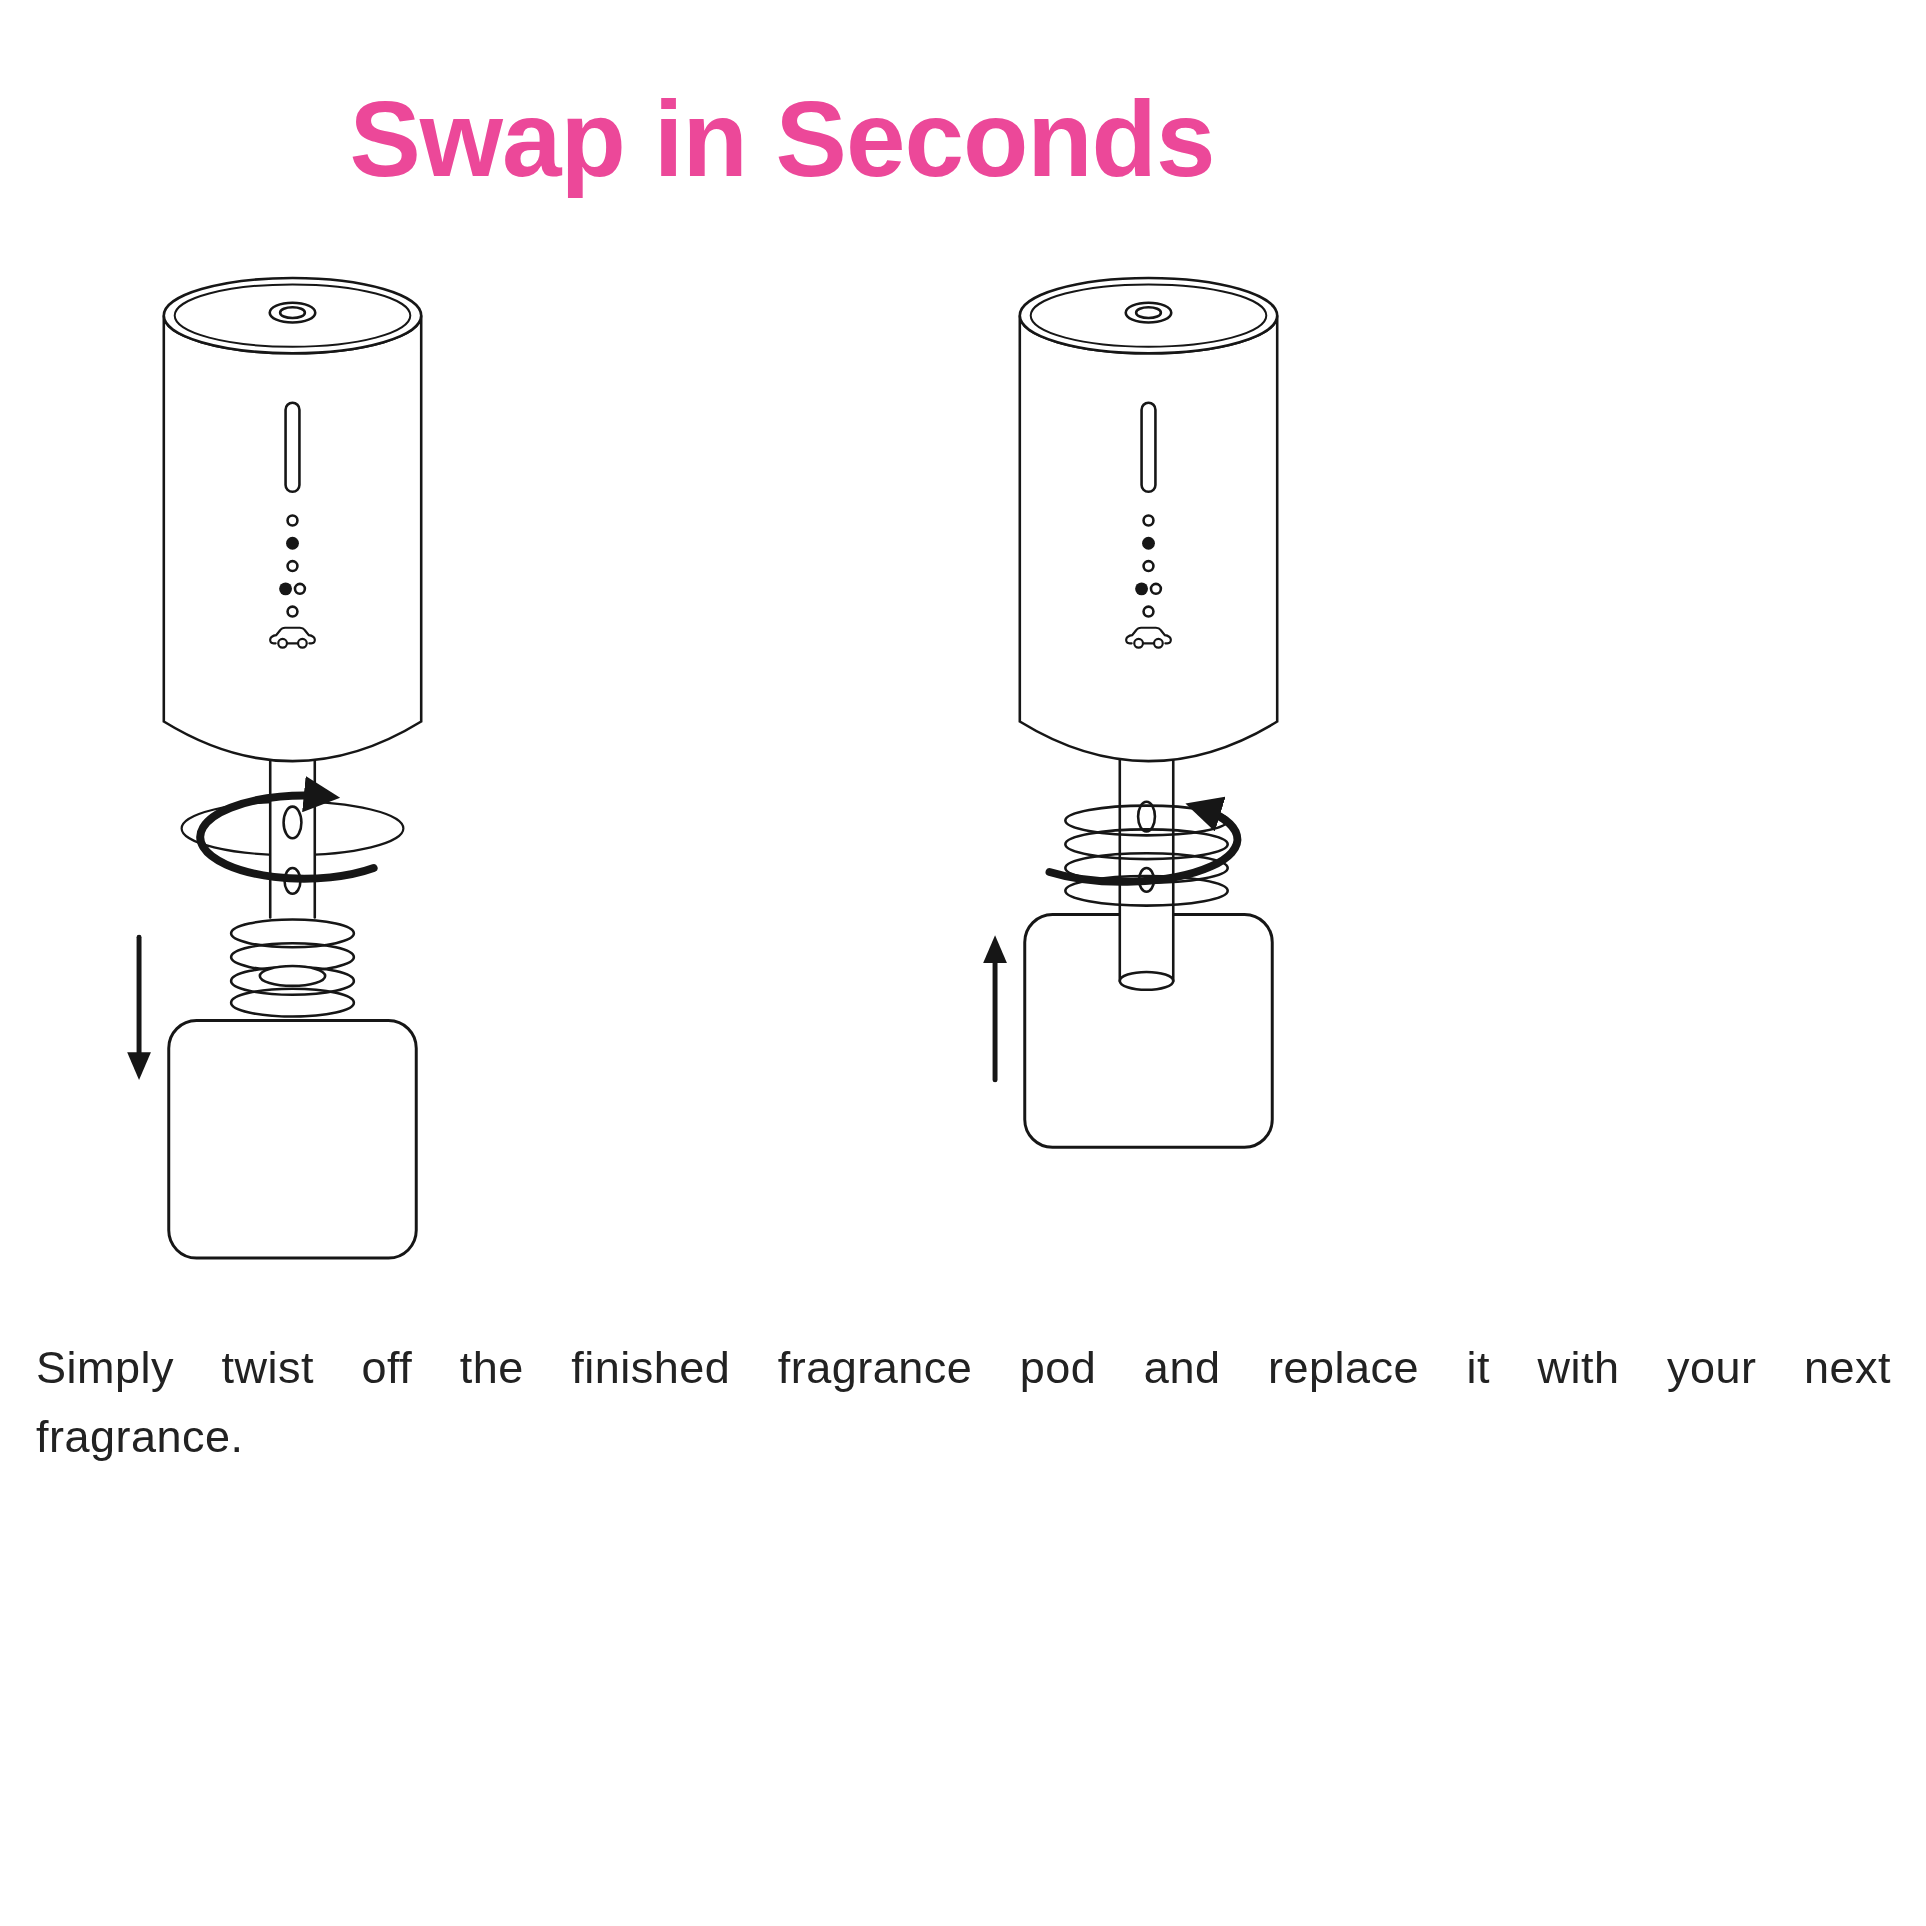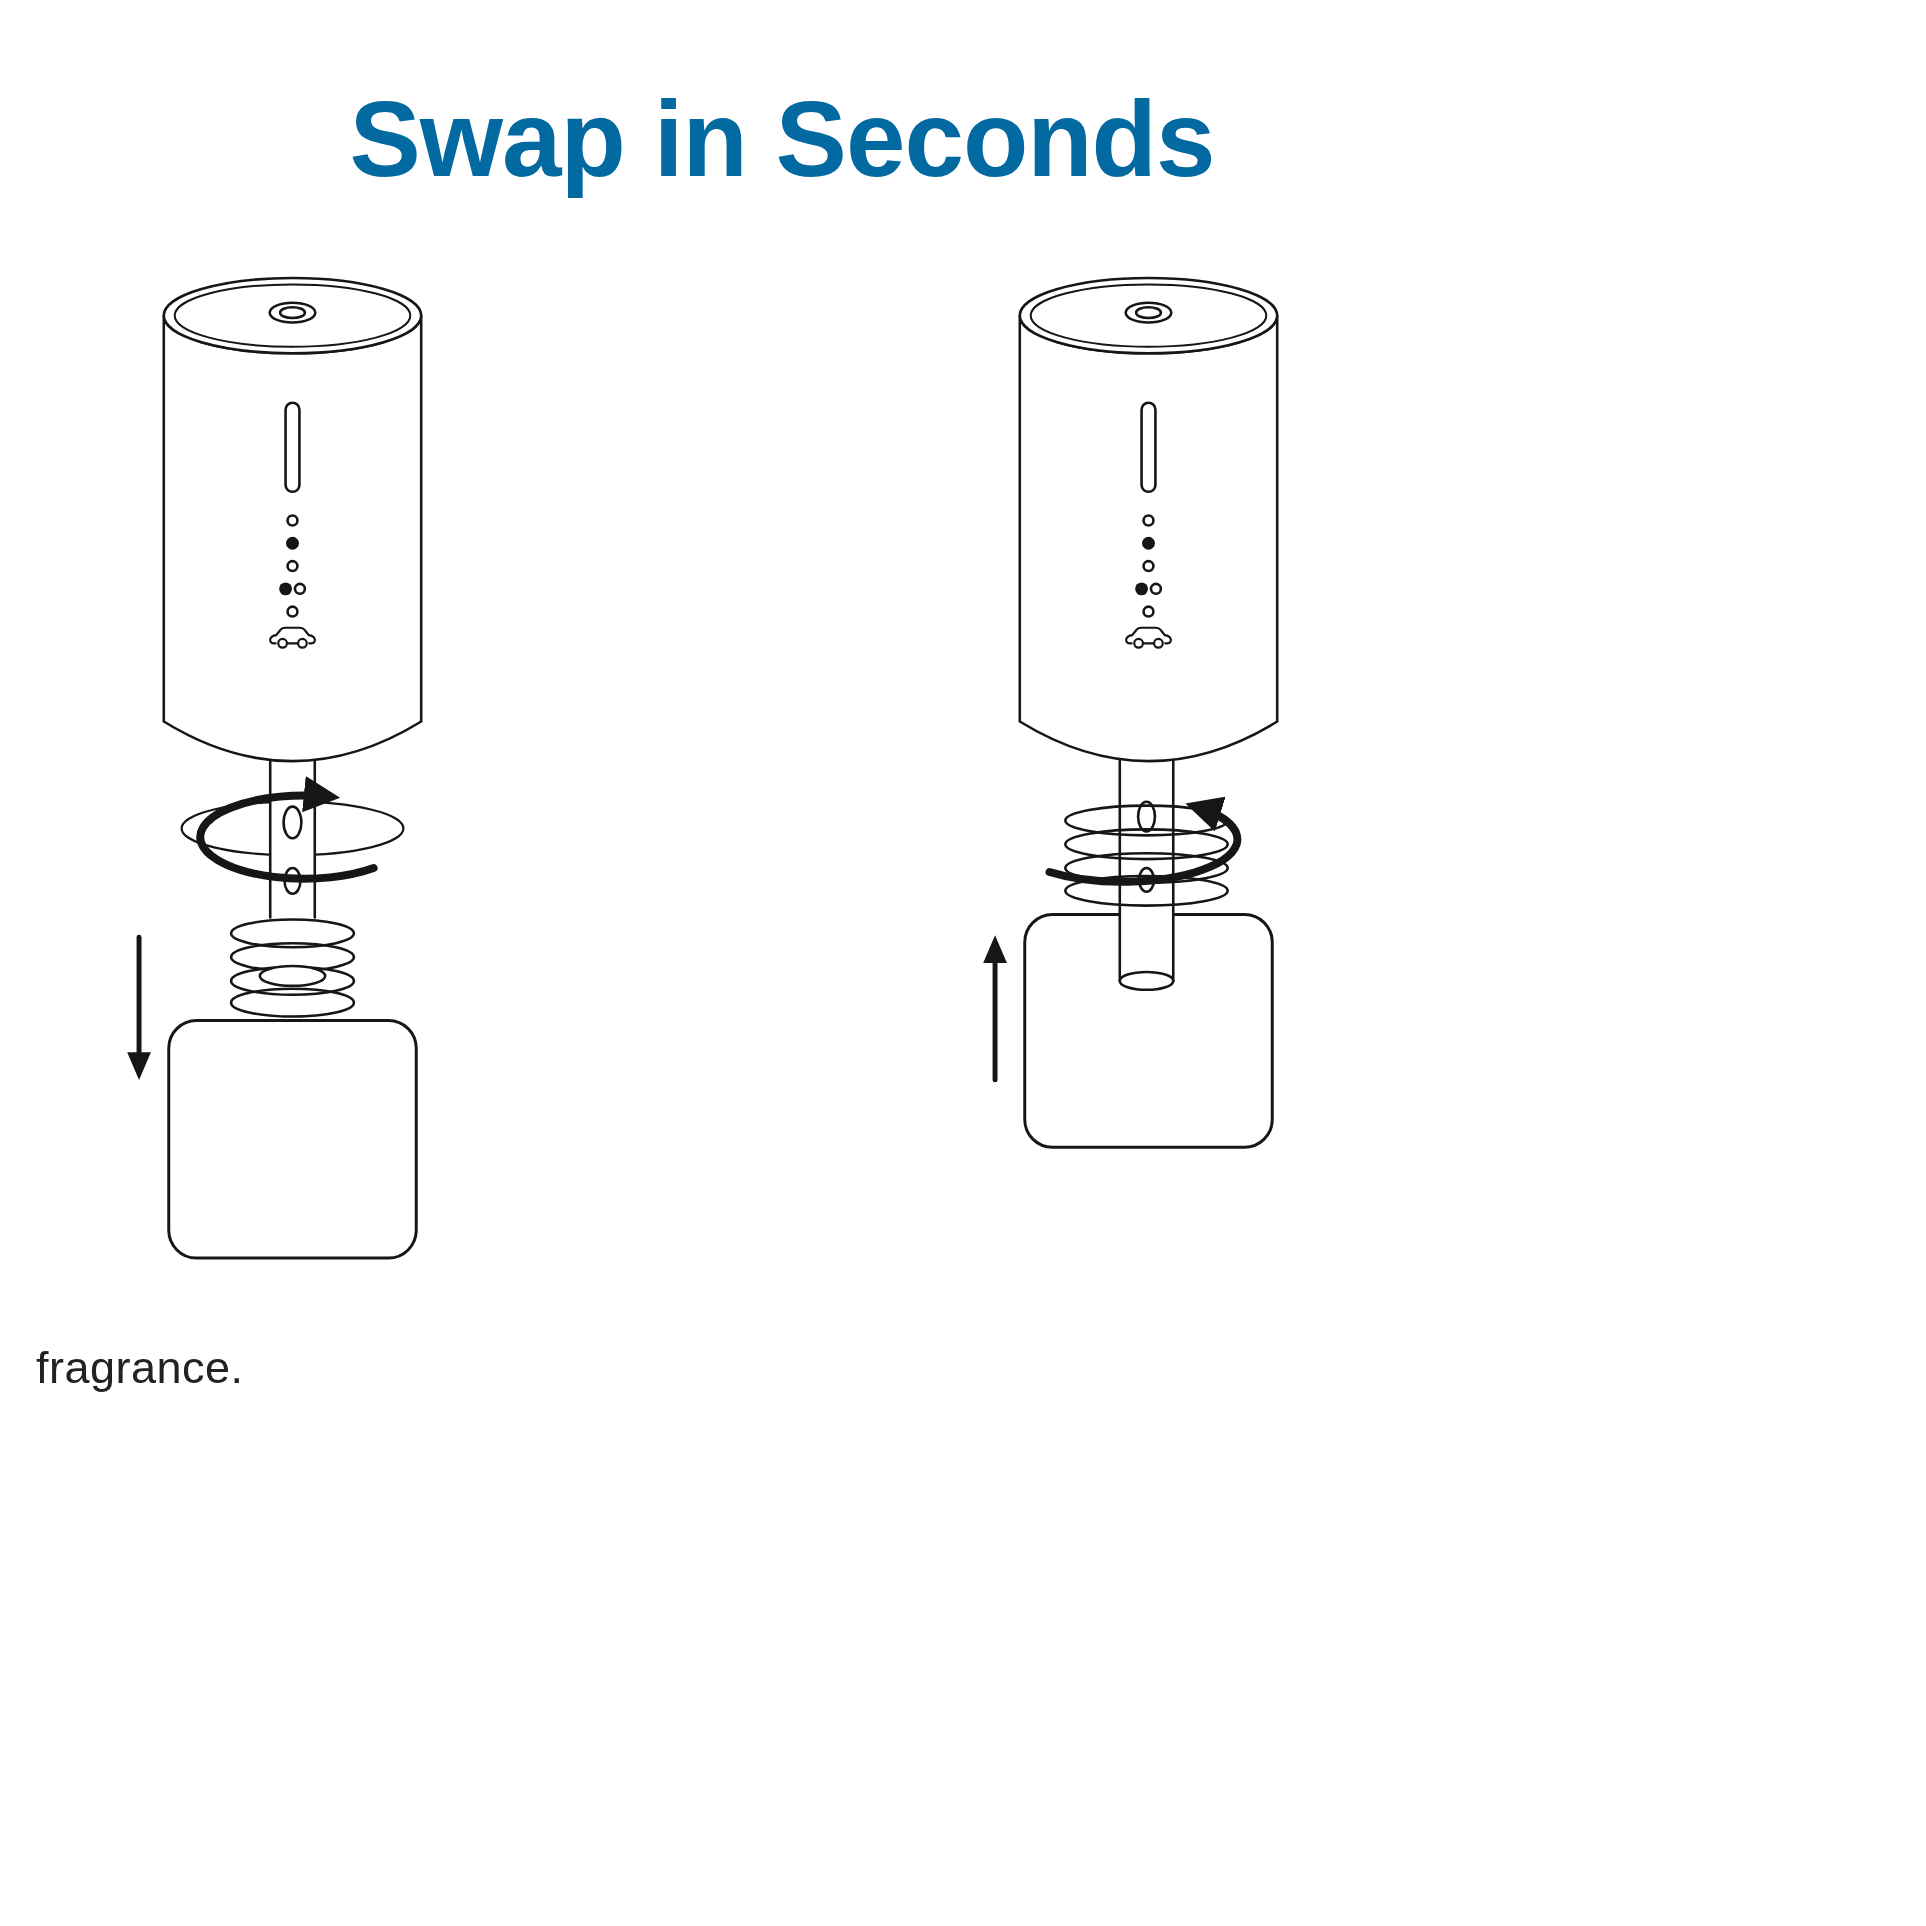--- a/index.html
+++ b/index.html
@@ -9,21 +9,21 @@
     font-family: "Liberation Sans", sans-serif;
     overflow: hidden;
   }
   .title {
     margin-top: 77px;
     width: 1564px;
     text-align: center;
     font-size: 107px;
     font-weight: bold;
     letter-spacing: -1px;
-    color: #0369a1;
+    color: #ec4899;
   }
   .figures {
     display: flex;
     margin-top: 55px;
     padding-left: 45px;
     gap: 361px;
     align-items: flex-start;
   }
   svg.figure { width: 495px; height: 1030px; display: block; }
   .caption {
@@ -158,15 +158,16 @@
       <g>
         <line x1="95" y1="832" x2="95" y2="712" stroke-width="5"></line>
         <polygon points="95,686 83,714 107,714" fill="#161616" stroke="none"></polygon>
       </g>
     </g>
   </svg>
 
 </div>
 
 <div class="caption">
+  <span class="l1">Simply twist off the finished fragrance pod and replace it with your next</span>
   <span class="l2">fragrance.</span>
 </div>
 
 
 </body></html>

